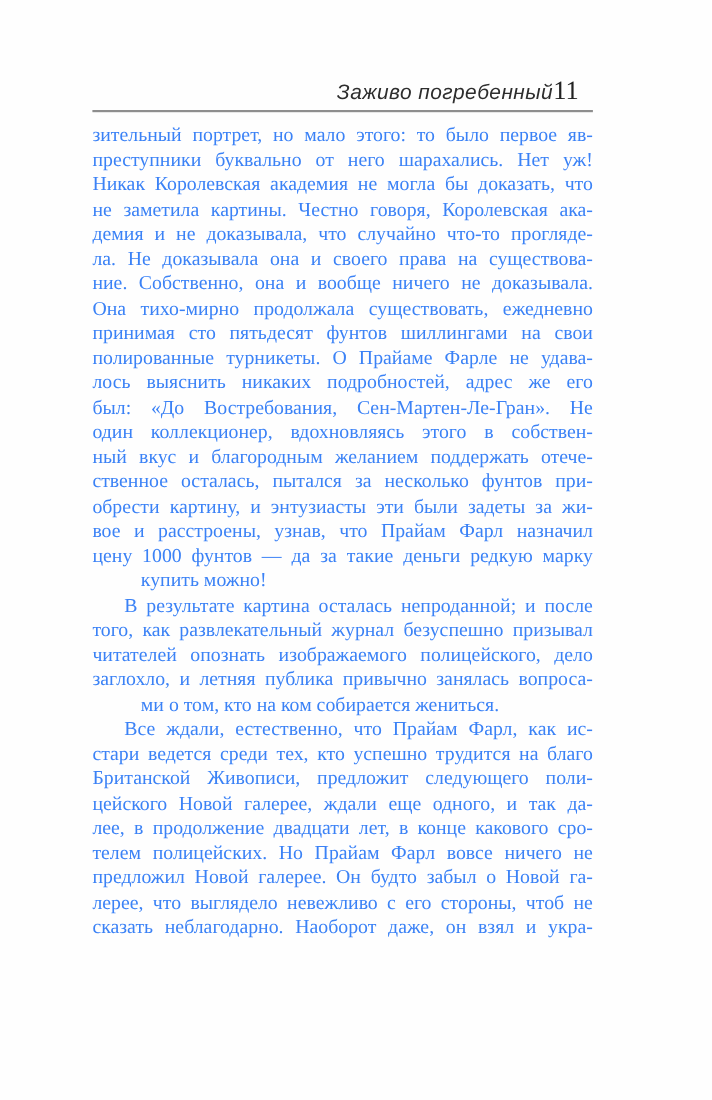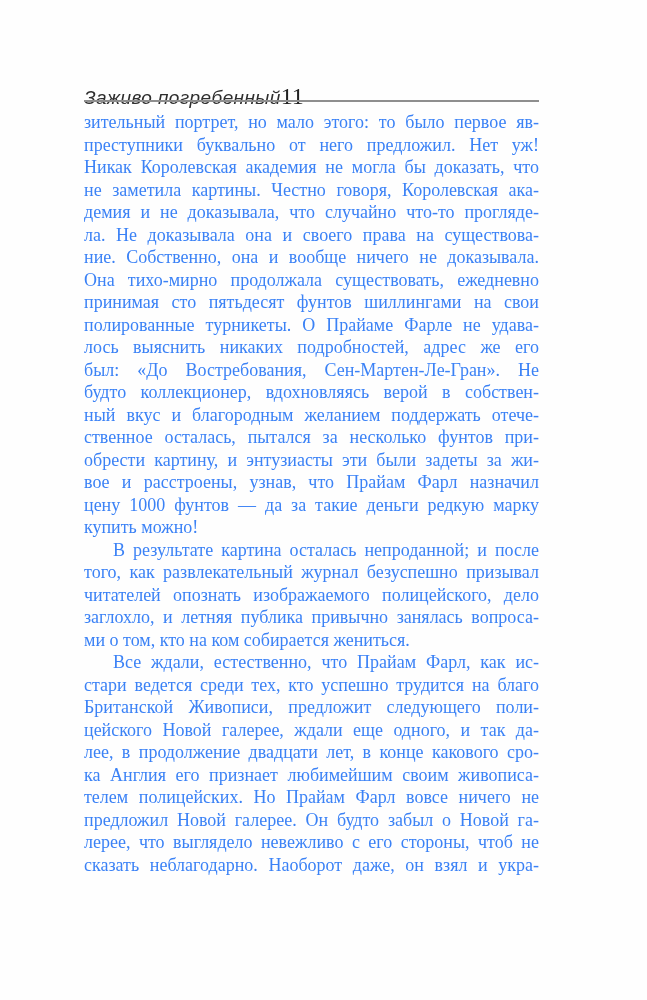--- a/index.html
+++ b/index.html
@@ -10,24 +10,24 @@
   .page {
     position: relative;
     width: 647px;
     height: 1000px;
     background: #fefefe;
     overflow: hidden;
   }
   .header {
     position: absolute;
     left: 84px;
-    top: 84px;
+    top: 71px;
     width: 455px;
     display: flex;
-    justify-content: flex-start;
+    justify-content: flex-end;
     align-items: baseline;
   }
   .running-title {
     font-family: "Liberation Sans", "DejaVu Sans", sans-serif;
     font-style: italic;
     font-size: 19px;
     line-height: 24px;
     letter-spacing: 0.4px;
     color: #2e2e2e;
   }
@@ -58,69 +58,69 @@
   }
   .paragraph { margin: 0; }
   .line {
     height: 22.5px;
     text-align: justify;
     text-align-last: justify;
     white-space: normal;
   }
   .line.left-last {
     text-align-last: left;
+    margin-left: 44px;
   }
   .line.indent {
     padding-left: 29px;
   }
 </style>
 </head>
 <body>
 
 <div class="page">
   <div class="header">
     <span class="running-title">Заживо погребенный</span>
     <span class="page-number">11</span>
   </div>
   <div class="header-rule" style="background: rgb(142, 142, 142);"></div>
   <div class="page-body" style="color: #3b82f6;">
       <div class="paragraph">
         <div class="line">зительный портрет, но мало этого: то было первое яв-</div>
-        <div class="line">преступники буквально от него предложил. Нет уж!</div>
+        <div class="line">преступники буквально от него шарахались. Нет уж!</div>
         <div class="line">Никак Королевская академия не могла бы доказать, что</div>
         <div class="line">не заметила картины. Честно говоря, Королевская ака-</div>
         <div class="line">демия и не доказывала, что случайно что-то прогляде-</div>
         <div class="line">ла. Не доказывала она и своего права на существова-</div>
         <div class="line">ние. Собственно, она и вообще ничего не доказывала.</div>
         <div class="line">Она тихо-мирно продолжала существовать, ежедневно</div>
         <div class="line">принимая сто пятьдесят фунтов шиллингами на свои</div>
         <div class="line">полированные турникеты. О Прайаме Фарле не удава-</div>
         <div class="line">лось выяснить никаких подробностей, адрес же его</div>
         <div class="line">был: «До Востребования, Сен-Мартен-Ле-Гран». Не</div>
-        <div class="line">будто коллекционер, вдохновляясь верой в собствен-</div>
+        <div class="line">один коллекционер, вдохновляясь этого в собствен-</div>
         <div class="line">ный вкус и благородным желанием поддержать отече-</div>
         <div class="line">ственное осталась, пытался за несколько фунтов при-</div>
         <div class="line">обрести картину, и энтузиасты эти были задеты за жи-</div>
         <div class="line">вое и расстроены, узнав, что Прайам Фарл назначил</div>
         <div class="line">цену 1000 фунтов — да за такие деньги редкую марку</div>
         <div class="line left-last">купить можно!</div>
       </div>
       <div class="paragraph">
         <div class="line indent">В результате картина осталась непроданной; и после</div>
         <div class="line">того, как развлекательный журнал безуспешно призывал</div>
         <div class="line">читателей опознать изображаемого полицейского, дело</div>
         <div class="line">заглохло, и летняя публика привычно занялась вопроса-</div>
         <div class="line left-last">ми о том, кто на ком собирается жениться.</div>
       </div>
       <div class="paragraph">
         <div class="line indent">Все ждали, естественно, что Прайам Фарл, как ис-</div>
         <div class="line">стари ведется среди тех, кто успешно трудится на благо</div>
         <div class="line">Британской Живописи, предложит следующего поли-</div>
         <div class="line">цейского Новой галерее, ждали еще одного, и так да-</div>
         <div class="line">лее, в продолжение двадцати лет, в конце какового сро-</div>
-        <div class="line">ка Англия его признает любимейшим своим живописа-</div>
         <div class="line">телем полицейских. Но Прайам Фарл вовсе ничего не</div>
         <div class="line">предложил Новой галерее. Он будто забыл о Новой га-</div>
         <div class="line">лерее, что выглядело невежливо с его стороны, чтоб не</div>
         <div class="line">сказать неблагодарно. Наоборот даже, он взял и укра-</div>
       </div>
     </div>
 </div>
 
 </body></html>

